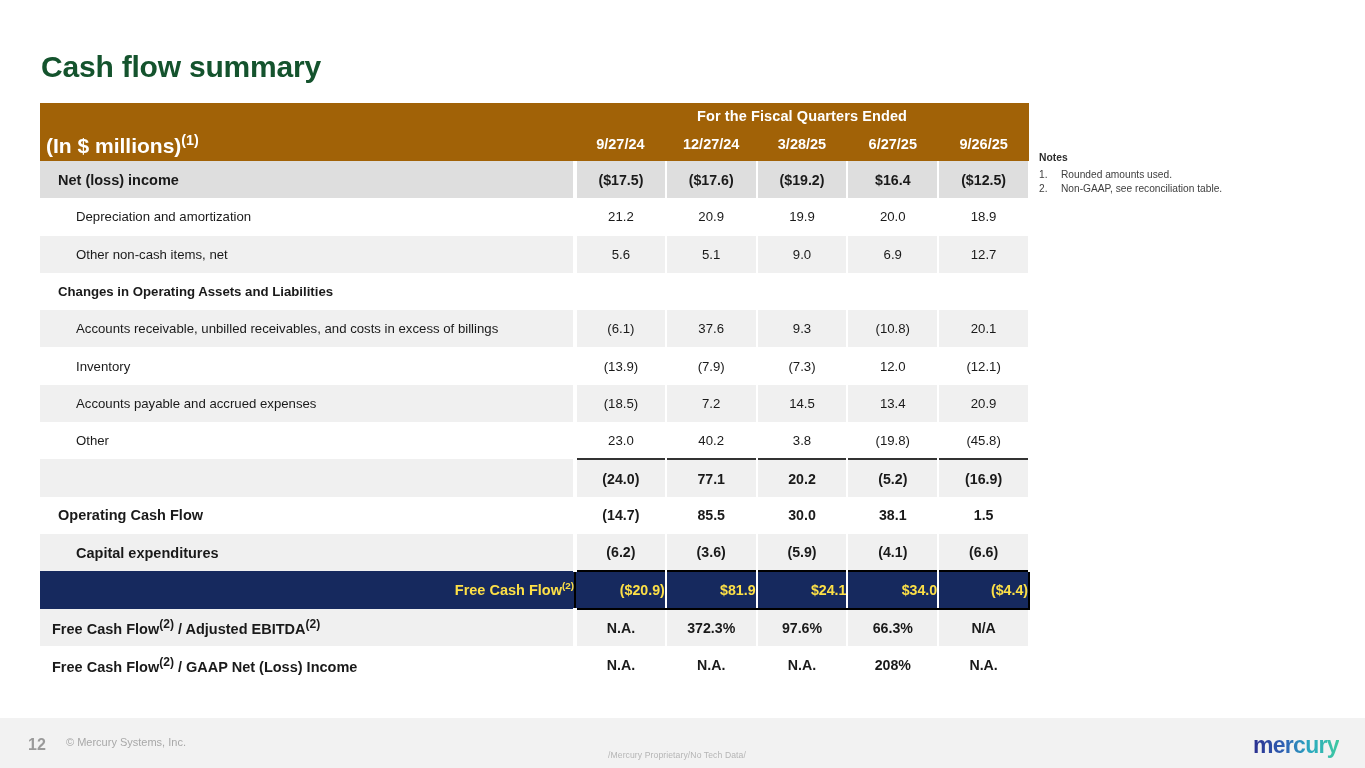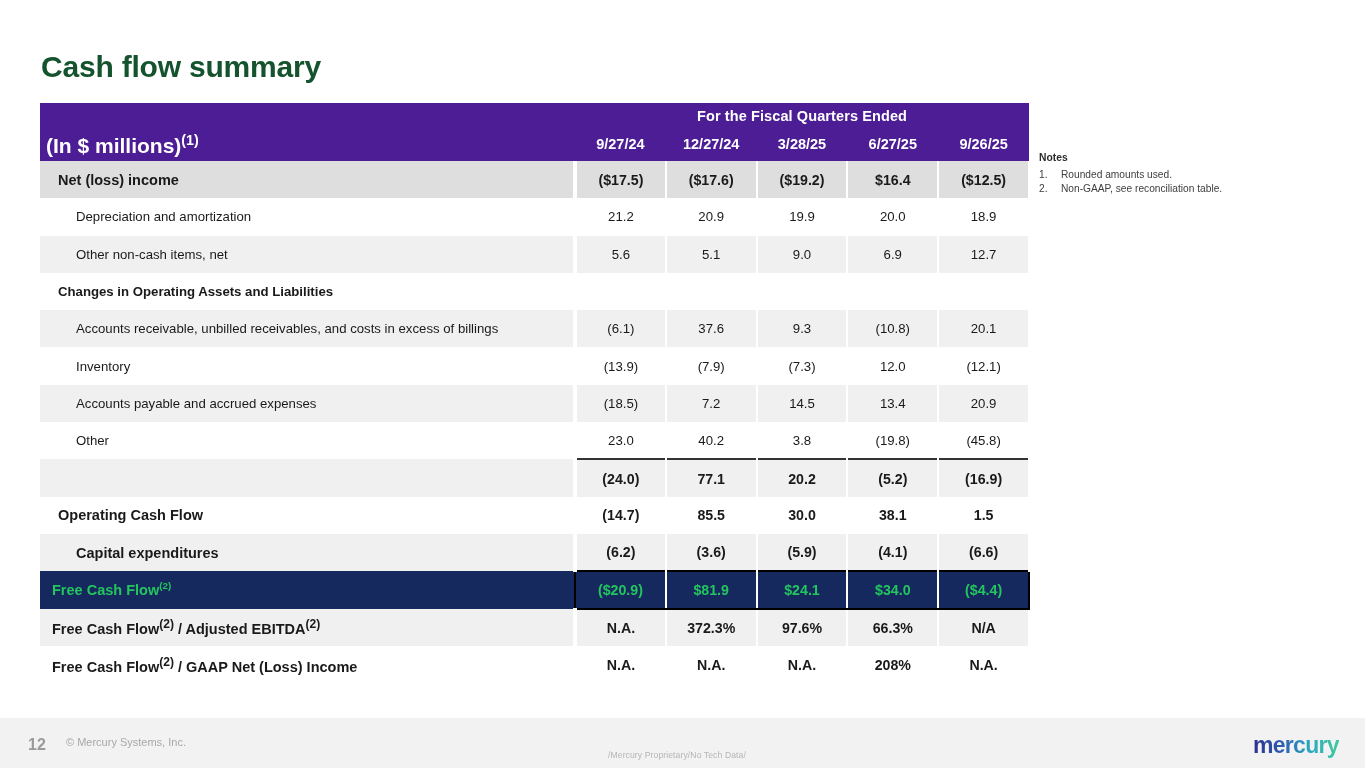--- a/index.html
+++ b/index.html
@@ -43,21 +43,21 @@
     padding: 0;
     vertical-align: middle;
   }
 
   
   col.c-label { width: 535px; }
   col.c-data  { width: 90.8px; }
 
   
   .hdr-band td {
-    background: #4c1d95;
+    background: #a16207;
     color: #ffffff;
   }
   .hdr-top-cell {
     height: 26px;
     text-align: center;
     font-size: 14.5px;
     font-weight: bold;
     letter-spacing: 0.1px;
   }
   .hdr-bot-cell {
@@ -110,21 +110,21 @@
   .fs-big  { font-size: 14.5px; }
   .fs-mid  { font-size: 13.2px; }
 
   .num.fs-big { font-size: 14.2px; }
   .num.fs-mid { font-size: 13.2px; }
 
   
   .rule-top td.num { border-top: 2.2px solid #333333; }
 
   
-  .fcf td { background: #16295e; color: #22c55e; }
+  .fcf td { background: #16295e; color: #fde047; text-align: right; }
   .fcf td.num {
     border-top: 2.2px solid #000000;
     border-bottom: 2.2px solid #000000;
   }
   .fcf td.num.first-data { border-left: 2.2px solid #000000; }
   .fcf td.num.last-data  { border-right: 2.2px solid #000000; margin-left: 16px; }
   .fcf td.lbl { border-right: 0; }
 
   
   #notes-block {

